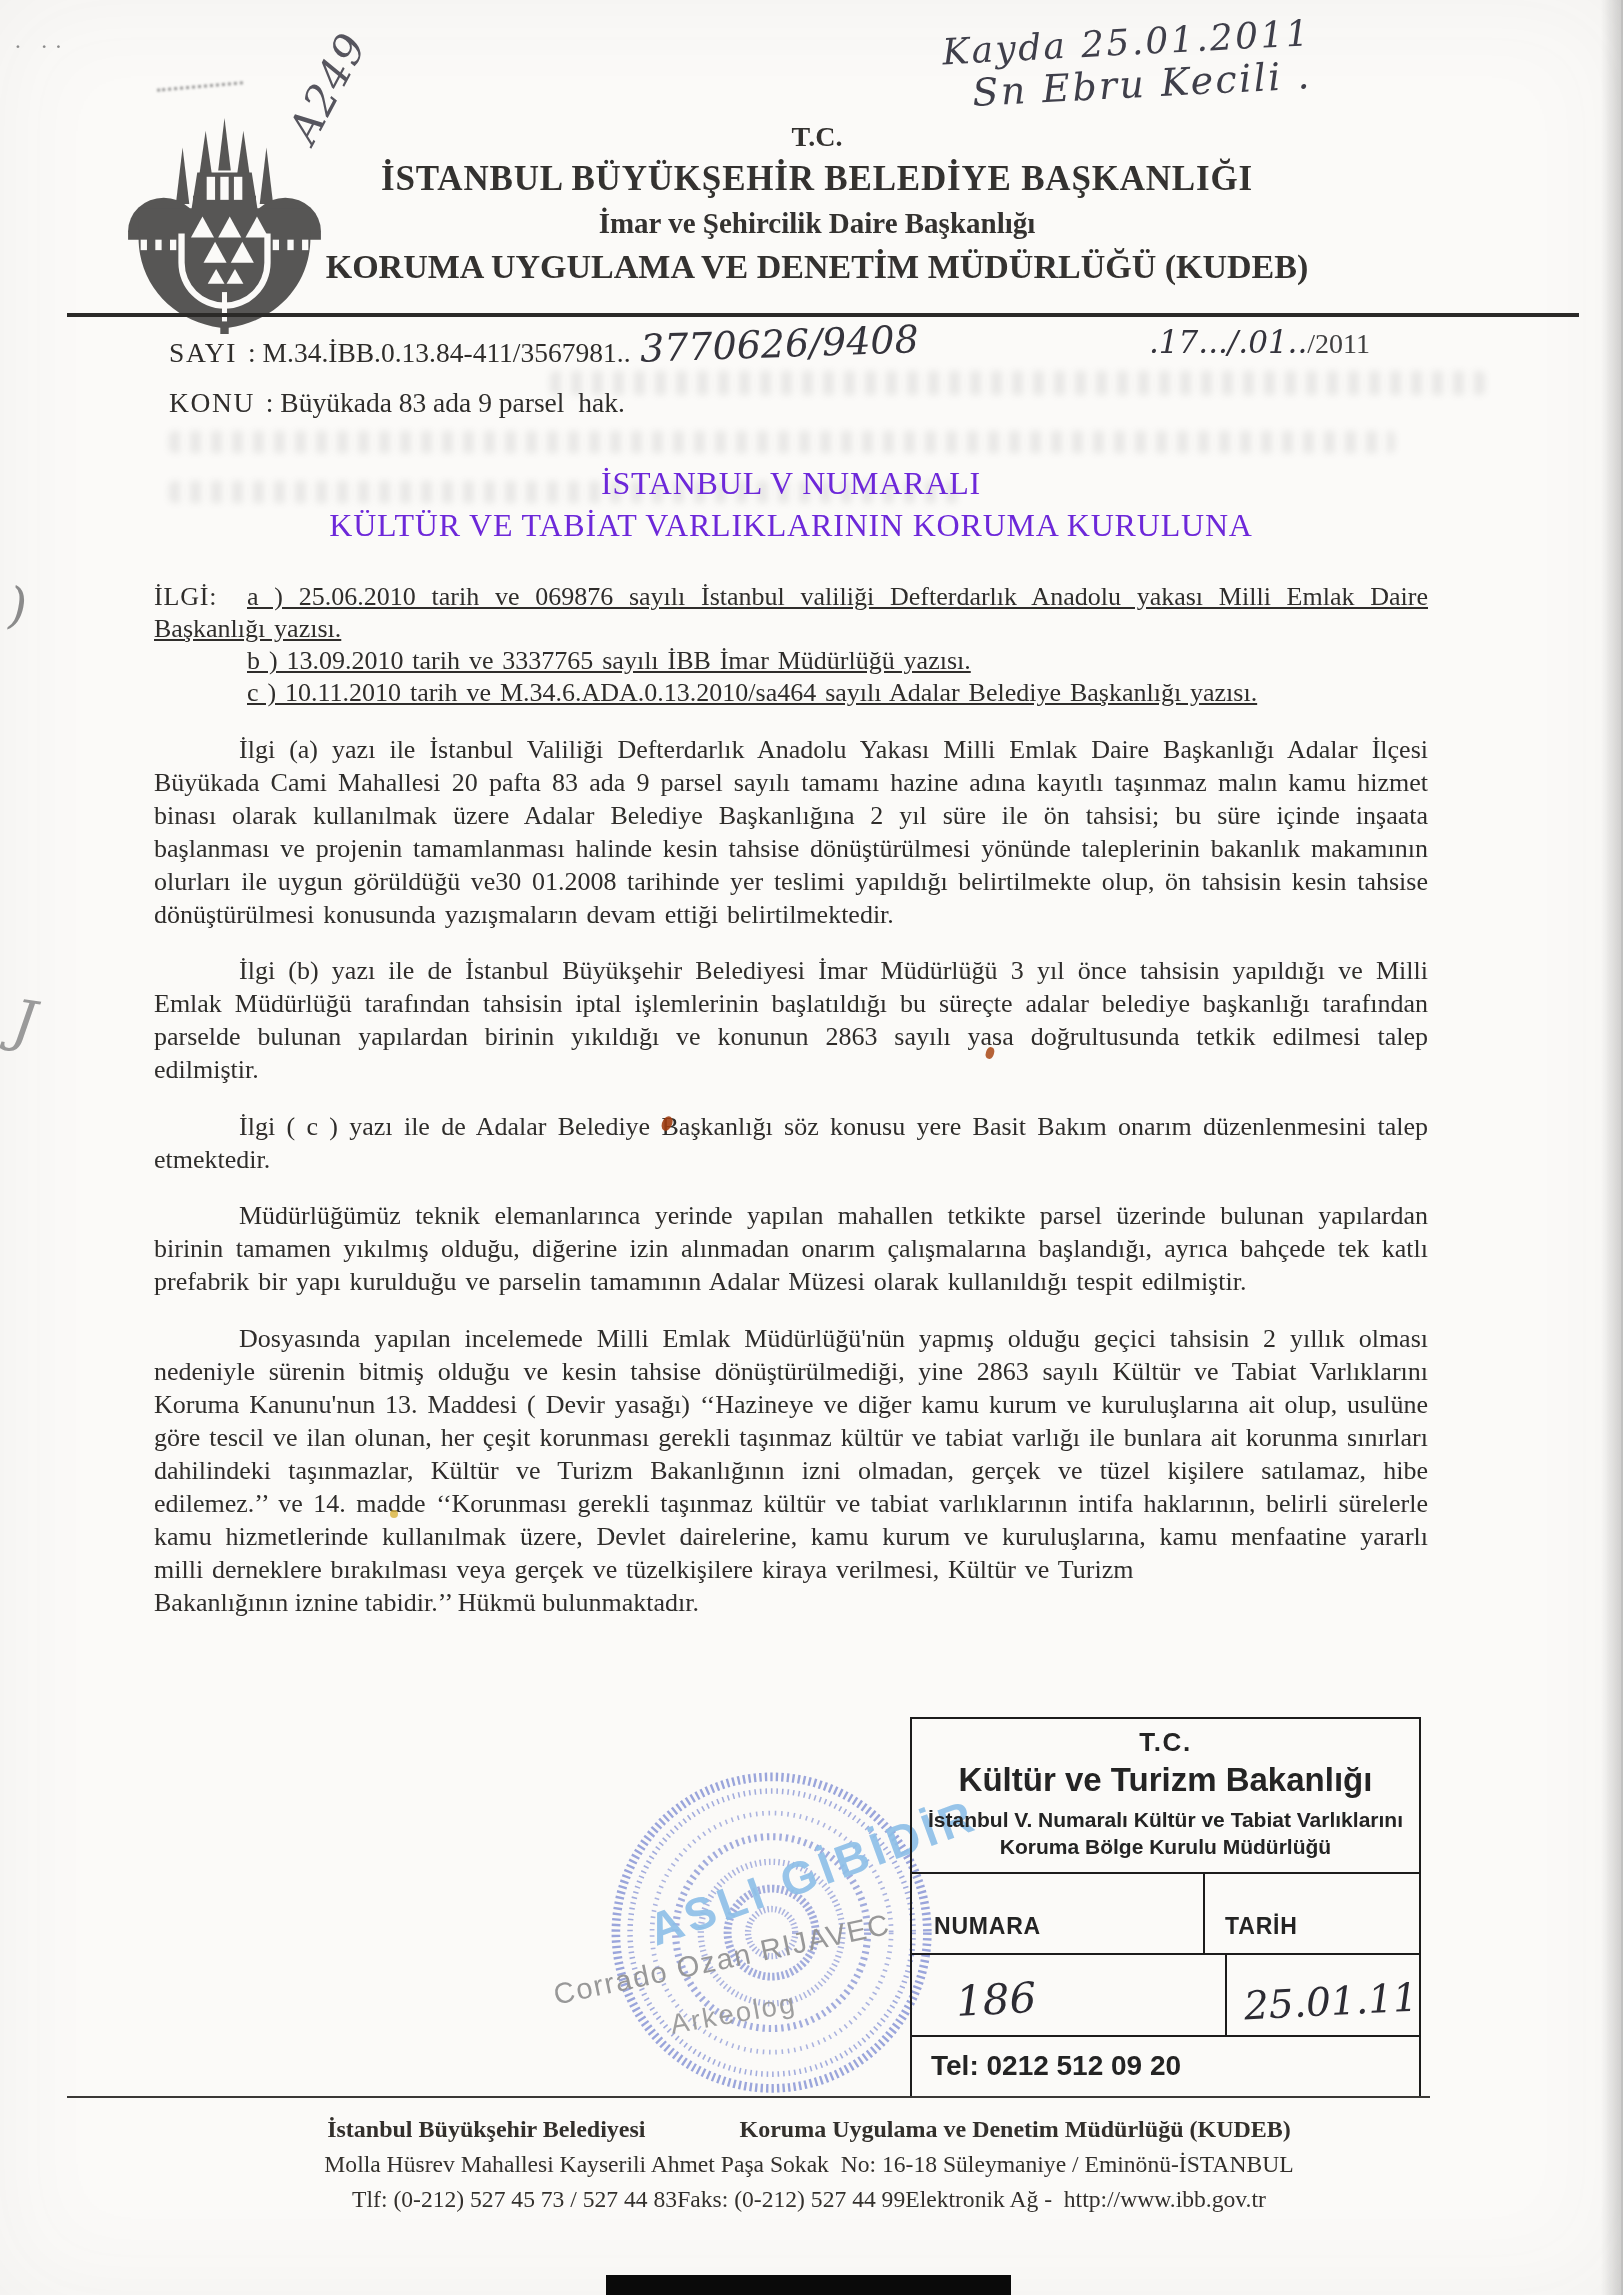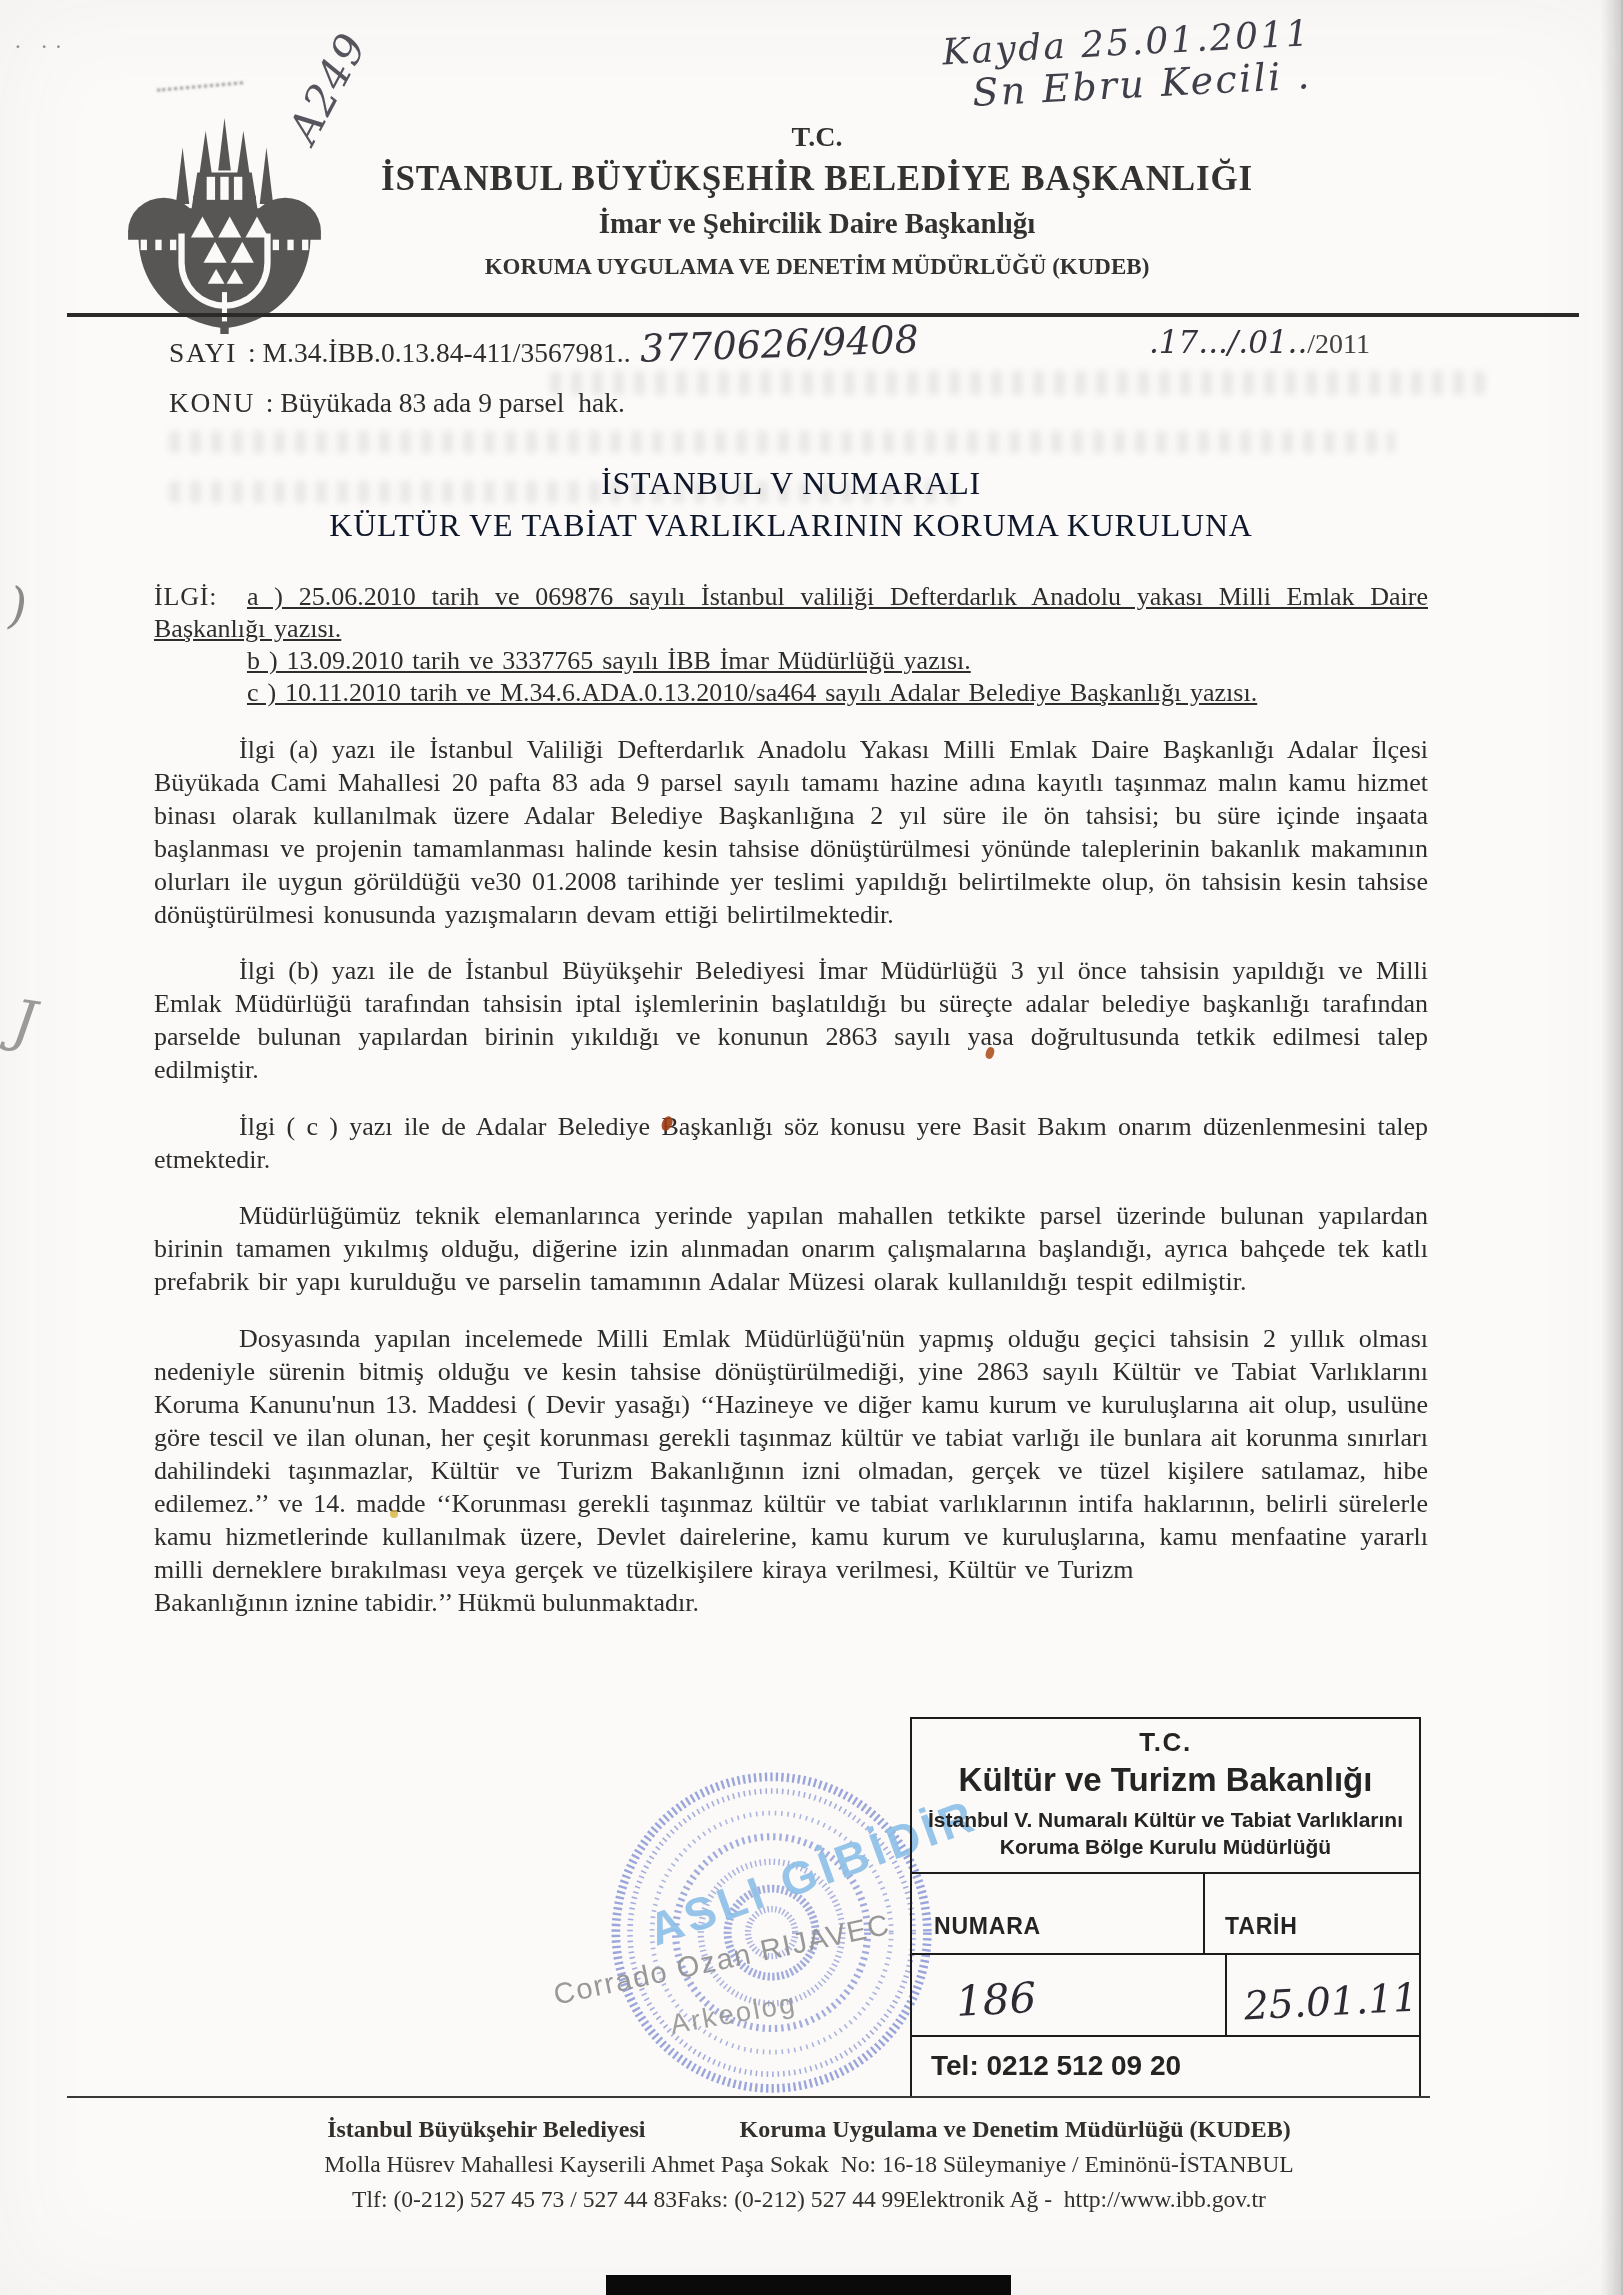--- a/index.html
+++ b/index.html
@@ -11,21 +11,21 @@
   }
   .abs{position:absolute;}
   .hand{font-family:"DejaVu Serif", serif; font-style:italic;}
 
   
   .logo{left:119px; top:116px; width:211px; height:218px;}
   .hdr{left:157px; top:118px; width:1320px; text-align:center; color:#343230;}
   .hdr-tc{font-size:28px; font-weight:bold; line-height:38px;}
   .hdr-org{font-size:35px; font-weight:bold; line-height:46px; letter-spacing:0.8px;}
   .hdr-dept{font-size:29px; font-weight:bold; line-height:42px;}
-  .hdr-unit{font-size:23px; font-weight:bold; line-height:46px;}
+  .hdr-unit{font-size:34px; font-weight:bold; line-height:46px;}
   .main-rule{left:67px; top:313px; width:1512px; height:3.9px; background:#2b2a28;}
 
   
   .sayi-line{left:169px; top:327px; font-size:27.5px; white-space:nowrap;}
   .meta-label{letter-spacing:1.6px;}
   .meta-printed{margin-left:11px;}
   .sayi-hand{display:inline-block; font-size:38px; margin-left:9.4px; transform:rotate(-2deg); position:relative; top:-4.7px; color:#35343c;}
   .date-line{left:1149px; top:324px; font-size:31px; white-space:nowrap; color:#35343c;}
   .date-year{font-family:"Liberation Serif",serif; font-style:normal; font-size:28px; color:#404040;}
   .konu-line{left:169px; top:387px; font-size:27.5px; white-space:nowrap;}
@@ -41,21 +41,21 @@
   .margin-mark-2{left:12.6px; top:988px; font-size:57px; color:#9a9a9a; transform:rotate(8deg);}
 
   
   .ghost{background:repeating-linear-gradient(90deg, rgba(95,95,95,.6) 0 11px, rgba(95,95,95,0) 11px 21px); filter:blur(3.9px); opacity:.20; border-radius:4.7px;}
   .g1{left:550px; top:371px; width:935px; height:23.6px;}
   .g2{left:169px; top:431px; width:1226px; height:22px;}
   .g3{left:169px; top:481px; width:793px; height:22px;}
 
   
   .column{left:154px; top:462px; width:1274px;}
-  .recipient{ text-align:center; font-size:32px; letter-spacing:0.8px; line-height:42px; color:#0f172a;}
+  .recipient{ text-align:center; font-size:32px; letter-spacing:0.8px; line-height:42px; color:#6d28d9;}
   .ilgi-block{margin-top:35px; font-size:26px; line-height:32px; text-align:justify; word-spacing:2.4px;text-decoration:underline;}
   .ilgi-label{display:inline-block; width:93px; letter-spacing:0.8px;}
   .ilgi-item{text-indent:93px; text-align:justify;}
   .para{margin-top:23.6px; text-indent:85px; text-align:justify; font-size:26px; line-height:33px; word-spacing:2.4px;}
   .para-end{margin-top:0; font-size:26px; line-height:33px; max-width:738px;}
 
   
   .speck-red1{left:986px; top:1047px; width:7.9px; height:11.8px; background:#a84715; border-radius:45%; transform:rotate(18deg); opacity:.85;}
   .speck-red2{left:662px; top:1116px; width:10.2px; height:15px; background:#9e3d12; border-radius:45% 55% 40% 60%; transform:rotate(32deg); opacity:.9;}
   .speck-yellow{left:390px; top:1510px; width:7.9px; height:7.9px; background:#d9b13a; border-radius:50%; opacity:.8;}

